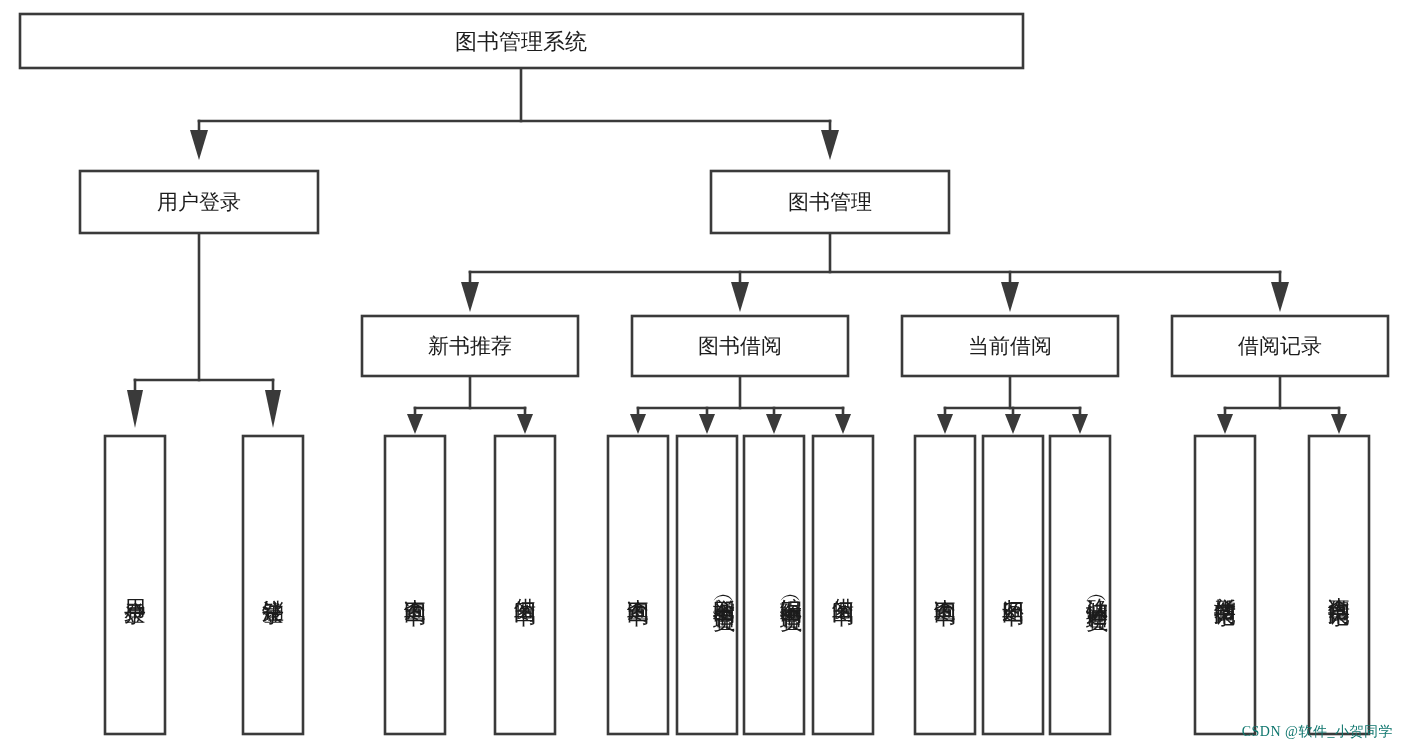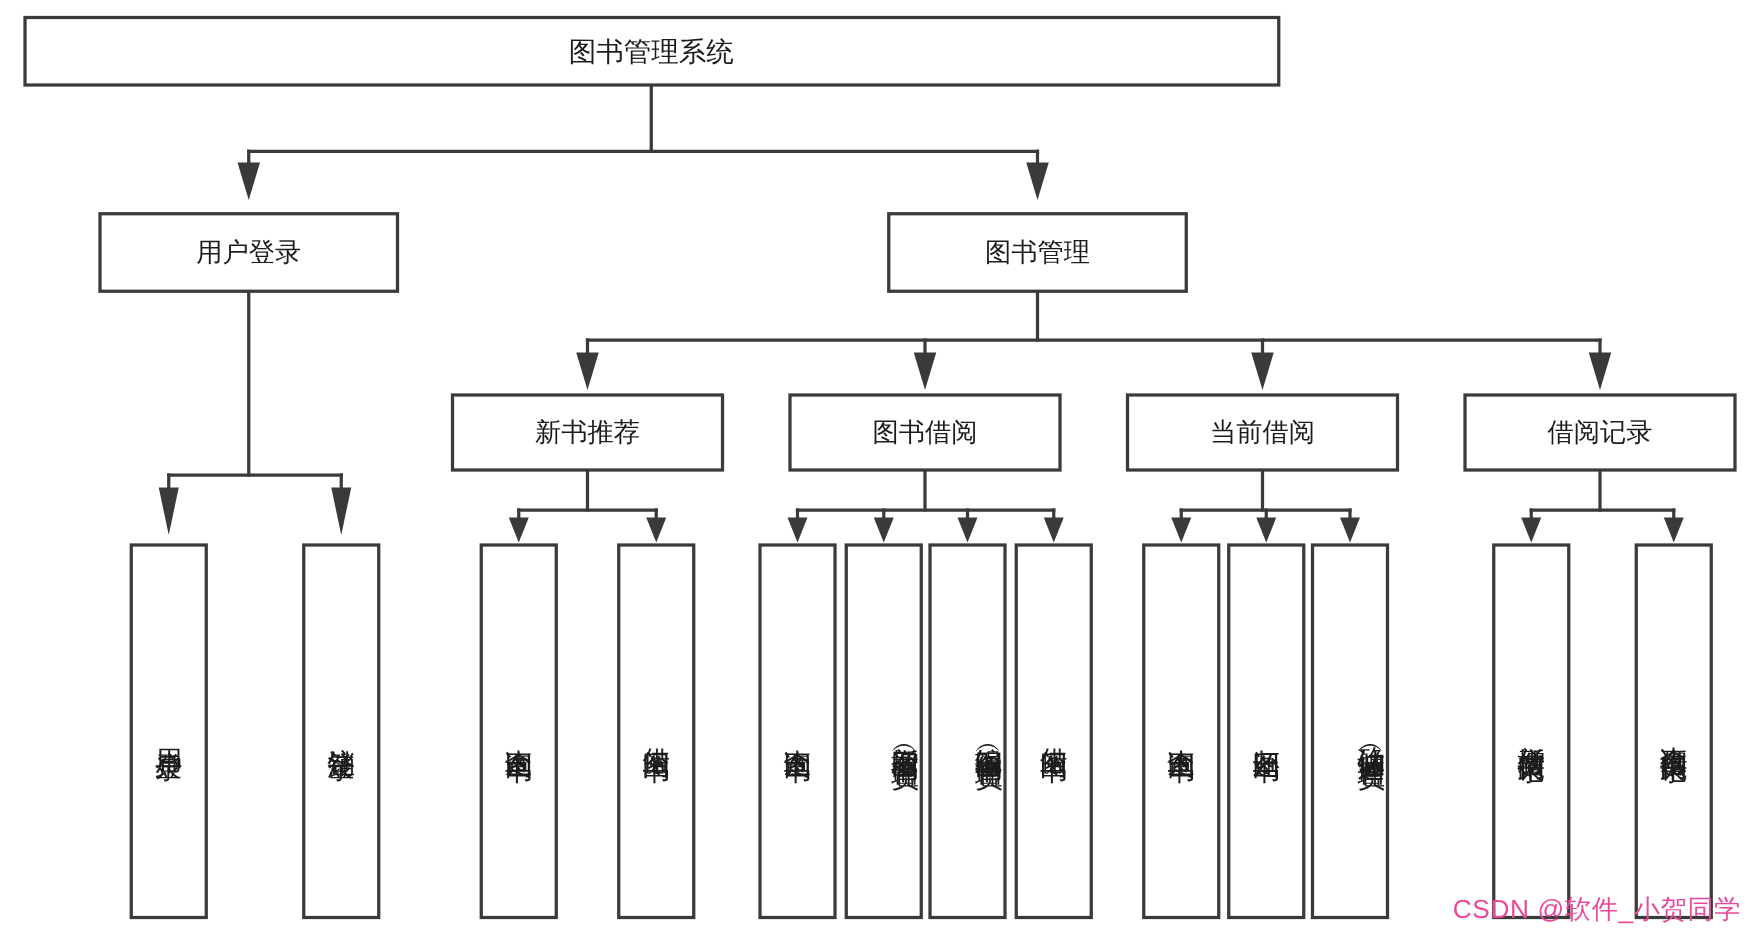--- a/index.html
+++ b/index.html
@@ -63,23 +63,23 @@
     line-height: 1.18;
     letter-spacing: 2px;
     color: #1c1c1c;
     white-space: nowrap;
     pointer-events: none;
   }
   .watermark {
     position: absolute;
     right: 12px;
     bottom: 6px;
-    font-family: Liberation Sans, sans-serif;
-    font-size: 21px;
-    color: #ec4899;
+    font-family: Liberation Serif, serif;
+    font-size: 14px;
+    color: #0f766e;
     letter-spacing: 0.5px;
     white-space: nowrap;
   }
 </style>
 </head>
 <body>
 
 <div id="diagram-root">
 
   <svg class="diagram-svg" viewBox="0 0 1405 747">

